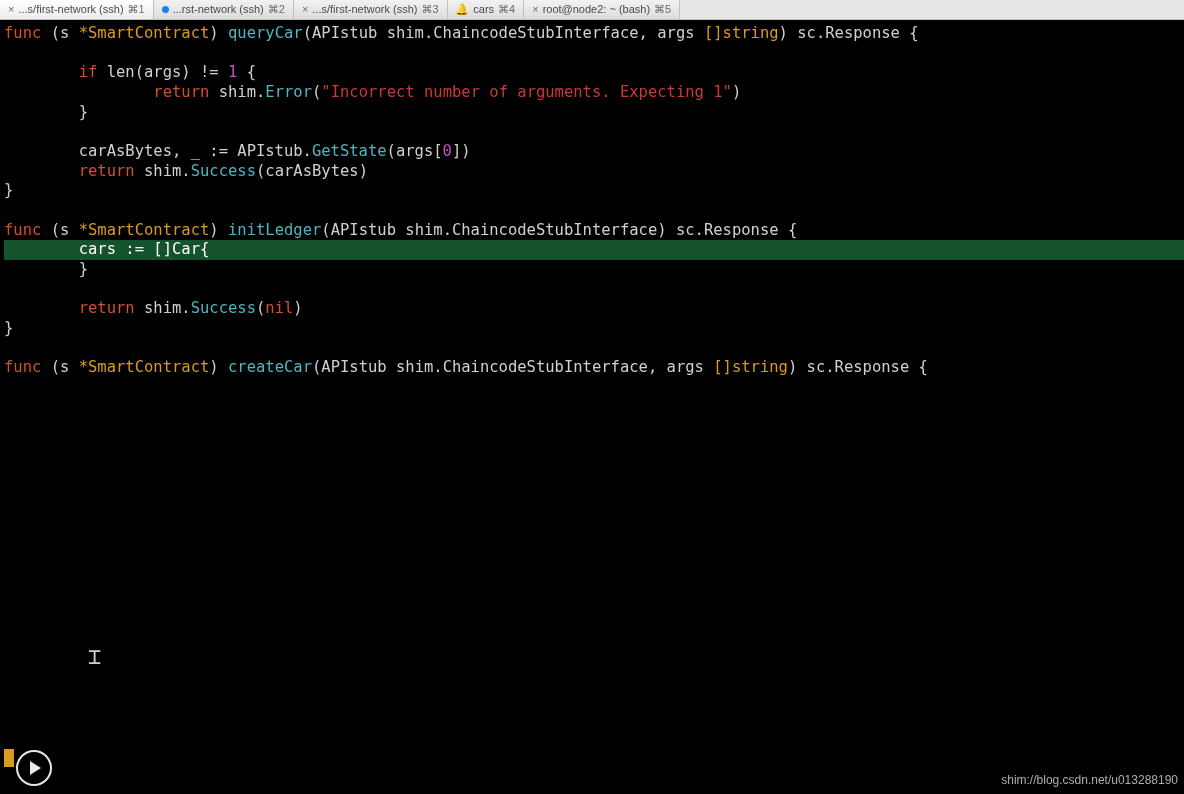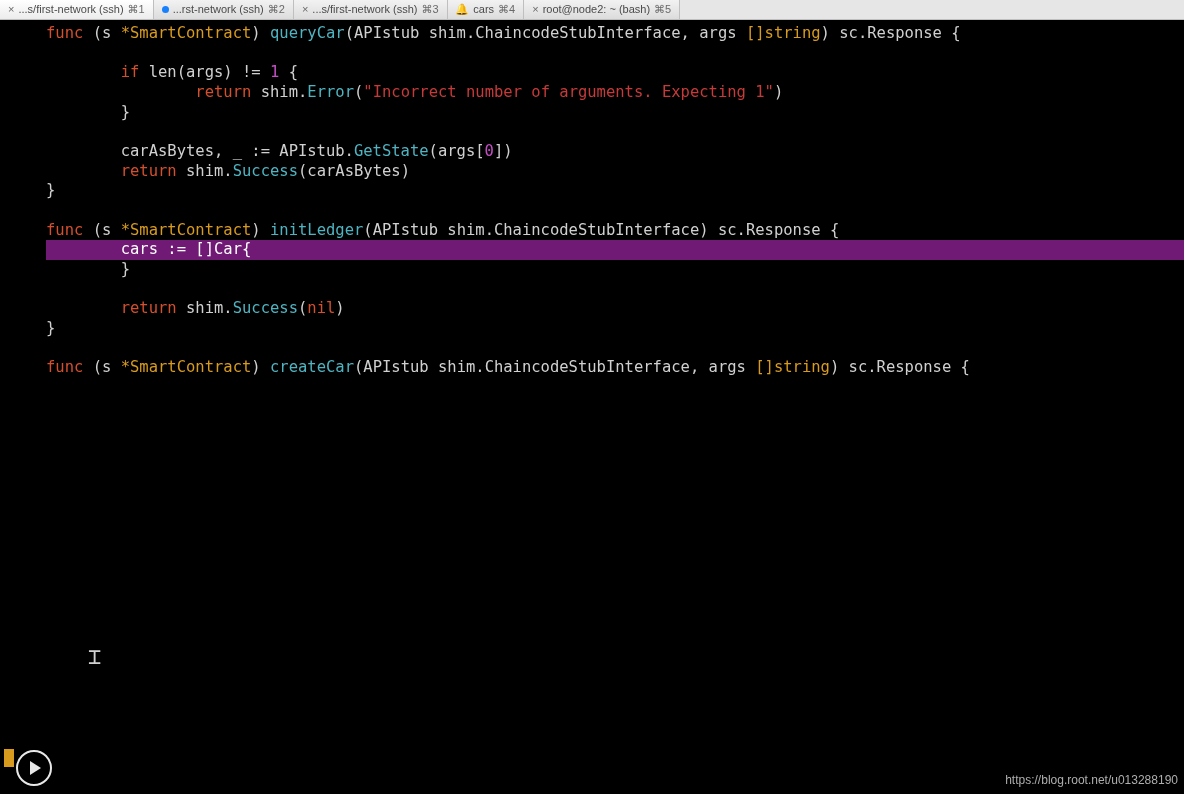--- a/index.html
+++ b/index.html
@@ -51,24 +51,23 @@
     color: #6a6a6a;
   }
   .tab .sc {
     color: #6a6a6a;
   }
 
   
   .code {
     padding: 4px 0 0 4px;
     white-space: pre;
-    margin-left: 42px;
   }
   .line { display: block; }
-  .sel { background: #701a75; color: #ffffff; }
+  .sel { background: #14532d; color: #ffffff; }
   .line.sel { display: inline-block; width: 100%; }
 
   .kw   { color: #d34f2d; }     
   .typ  { color: #d89b1e; }     
   .fn   { color: #4fb4c2; }     
   .num  { color: #c54fc5; }     
   .str  { color: #c63a3a; }     
   .pln  { color: #d0d0d0; }
 
   
@@ -158,13 +157,13 @@
 <div class="code" id="code"><span class="line"><span class="kw">func</span><span class="pln"> (s </span><span class="typ">*SmartContract</span><span class="pln">) </span><span class="fn">queryCar</span><span class="pln">(APIstub shim.ChaincodeStubInterface, args </span><span class="typ">[]string</span><span class="pln">) sc.Response {</span></span><span class="line"><span class="pln">&nbsp;</span></span><span class="line"><span class="pln">        </span><span class="kw">if</span><span class="pln"> len(args) != </span><span class="num">1</span><span class="pln"> {</span></span><span class="line"><span class="pln">                </span><span class="kw">return</span><span class="pln"> shim.</span><span class="fn">Error</span><span class="pln">(</span><span class="str">"Incorrect number of arguments. Expecting 1"</span><span class="pln">)</span></span><span class="line"><span class="pln">        }</span></span><span class="line"><span class="pln">&nbsp;</span></span><span class="line"><span class="pln">        </span><span class="pln">carAsBytes, _ := APIstub.</span><span class="fn">GetState</span><span class="pln">(args[</span><span class="num">0</span><span class="pln">])</span></span><span class="line"><span class="pln">        </span><span class="kw">return</span><span class="pln"> shim.</span><span class="fn">Success</span><span class="pln">(carAsBytes)</span></span><span class="line"><span class="pln">}</span></span><span class="line"><span class="pln">&nbsp;</span></span><span class="line"><span class="kw">func</span><span class="pln"> (s </span><span class="typ">*SmartContract</span><span class="pln">) </span><span class="fn">initLedger</span><span class="pln">(APIstub shim.ChaincodeStubInterface) sc.Response {</span></span><span class="line sel"><span class="pln">        </span><span class="pln">cars := </span><span class="typ">[]</span><span class="pln">Car{</span></span><span class="line"><span class="pln">        }</span></span><span class="line"><span class="pln">&nbsp;</span></span><span class="line"><span class="pln">        </span><span class="kw">return</span><span class="pln"> shim.</span><span class="fn">Success</span><span class="pln">(</span><span class="kw">nil</span><span class="pln">)</span></span><span class="line"><span class="pln">}</span></span><span class="line"><span class="pln">&nbsp;</span></span><span class="line"><span class="kw">func</span><span class="pln"> (s </span><span class="typ">*SmartContract</span><span class="pln">) </span><span class="fn">createCar</span><span class="pln">(APIstub shim.ChaincodeStubInterface, args </span><span class="typ">[]string</span><span class="pln">) sc.Response {</span></span></div>
 
 <div class="ibeam">⌶</div>
 
 <div class="blockcursor"></div>
 
 <div class="play-btn">
   <div class="tri"></div>
 </div>
 
-<div class="watermark">https://blog.root.net/u013288190</div>
+<div class="watermark">shim://blog.csdn.net/u013288190</div>
 
 </body></html>

